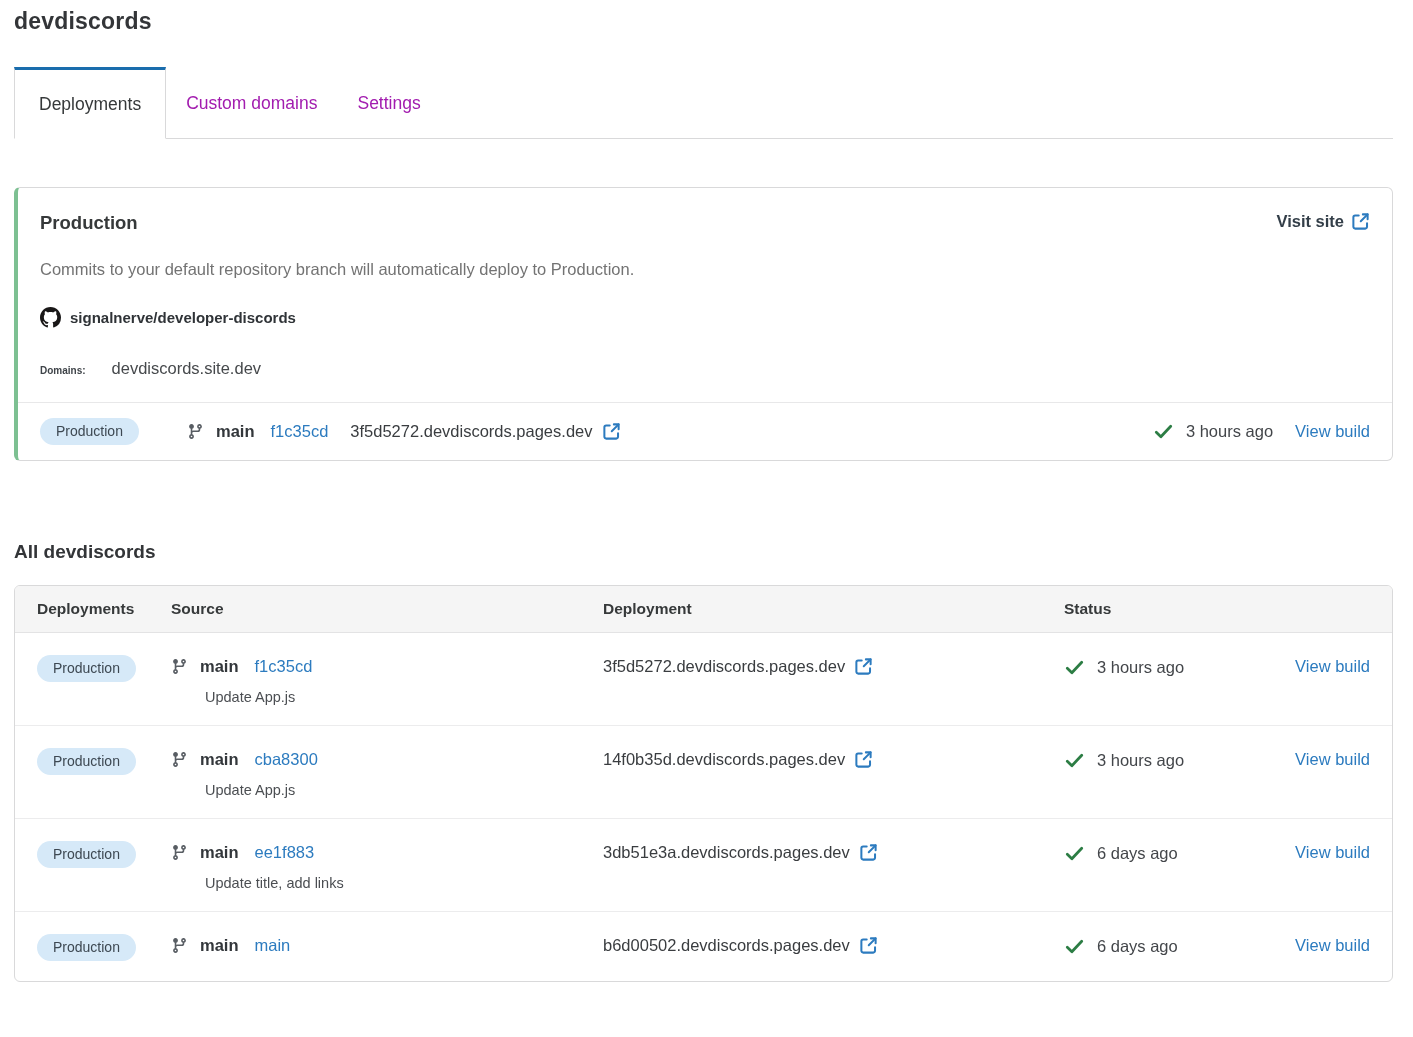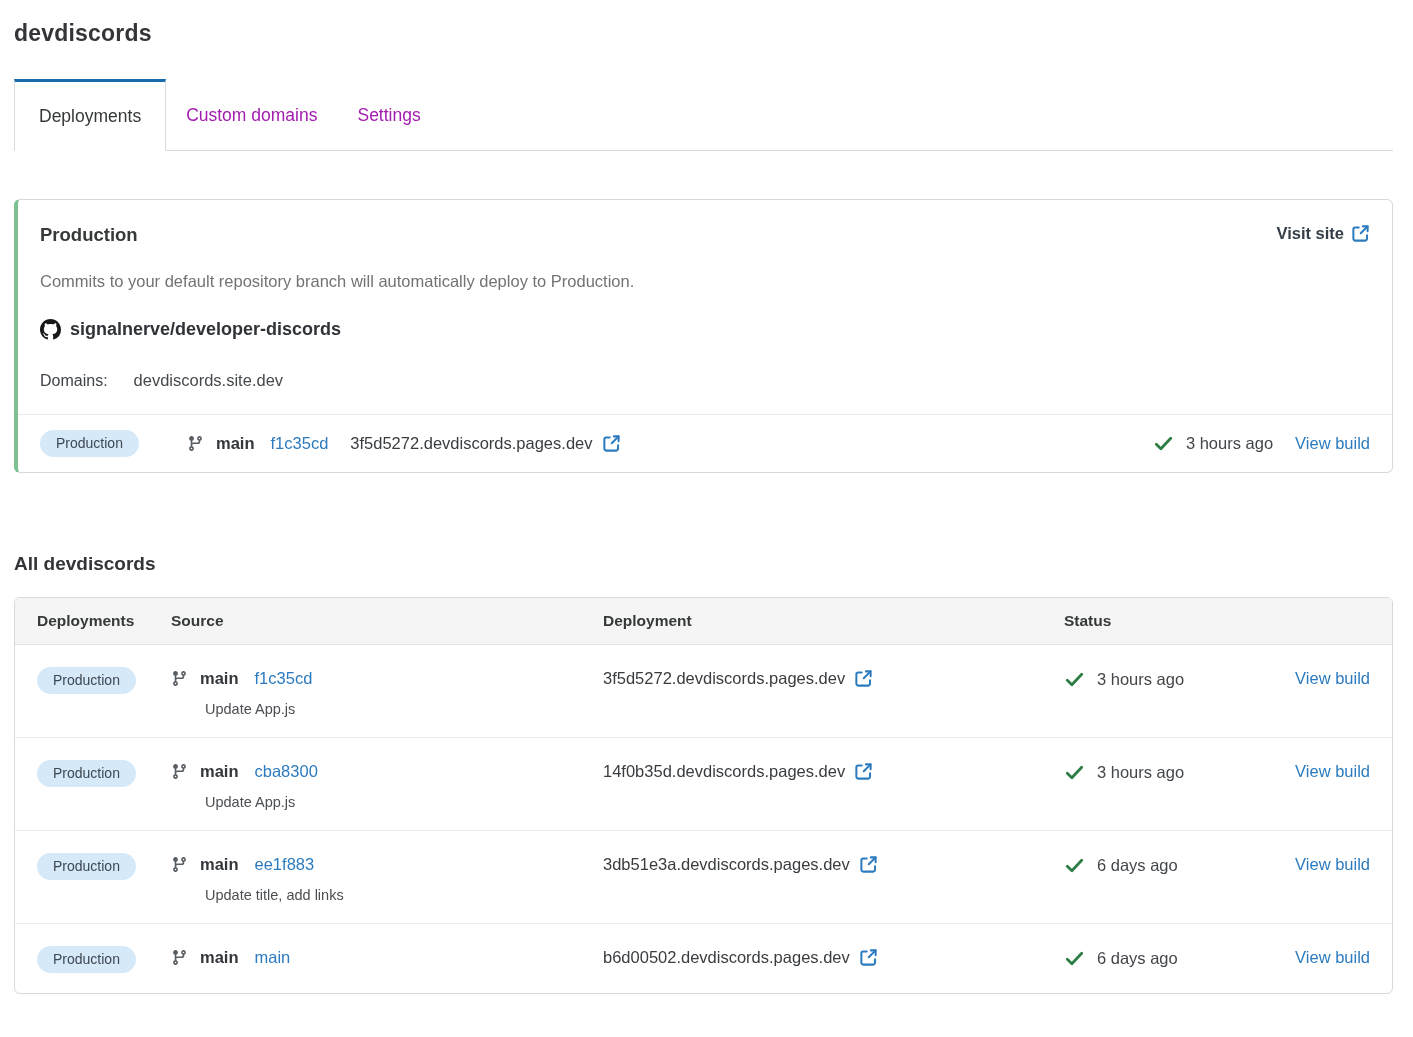--- a/index.html
+++ b/index.html
@@ -10,21 +10,21 @@
     --badge-bg: #d6e9f8;
     --badge-text: #3d4852;
   }
   * { box-sizing: border-box; margin: 0; padding: 0; }
   html, body {
     width: 1413px;
     background: #ffffff;
     font-family: "Liberation Sans", "DejaVu Sans", sans-serif;
     color: #36393a;
   }
-  .page { width: 1413px; height: 1037px; padding: 20px 20px 0 14px; overflow: hidden; }
+  .page { width: 1413px; height: 1037px; padding: 8px 20px 0 14px; overflow: hidden; }
 
   
   .page-title { font-size: 23px; font-weight: 700; color: #333538; letter-spacing: .2px; }
 
   
   .tabs {
     display: flex;
     align-items: stretch;
     margin-top: 32px;
     border-bottom: 1px solid #d9d9da;
@@ -63,25 +63,25 @@
   .prod-title { font-size: 18.5px; font-weight: 700; color: #36393a; }
   .visit-site {
     display: inline-flex; align-items: center; gap: 7px;
     font-size: 16.5px; font-weight: 700; color: #333e48;
     text-decoration: none; cursor: pointer;
   }
   .visit-site svg { color: var(--link-blue); }
   .prod-desc { margin-top: 26px; font-size: 16.5px; color: #737373; }
   .repo {
     margin-top: 28px; display: inline-flex; align-items: center; gap: 9px;
-    font-size: 18px; font-weight: 700; color: #2f3337; cursor: pointer; text-decoration: none;
+    font-size: 15px; font-weight: 700; color: #2f3337; cursor: pointer; text-decoration: none;
   }
   .repo svg { fill: #191717; }
   .domains-row { margin-top: 27px; display: flex; align-items: baseline; }
-  .domains-label { font-size: 16px; font-weight: 400; color: #3f4449; }
+  .domains-label { font-size: 10px; font-weight: 700; color: #3f4449; }
   .domains-value { margin-left: 26px; font-size: 16.5px; color: #46494c; }
 
   .prod-deploy-row {
     border-top: 1px solid #e8e8e9;
     height: 58px;
     display: flex; align-items: center;
     padding: 0 22px;
   }
   .env-col { width: 147px; flex: 0 0 auto; }
   .badge {

